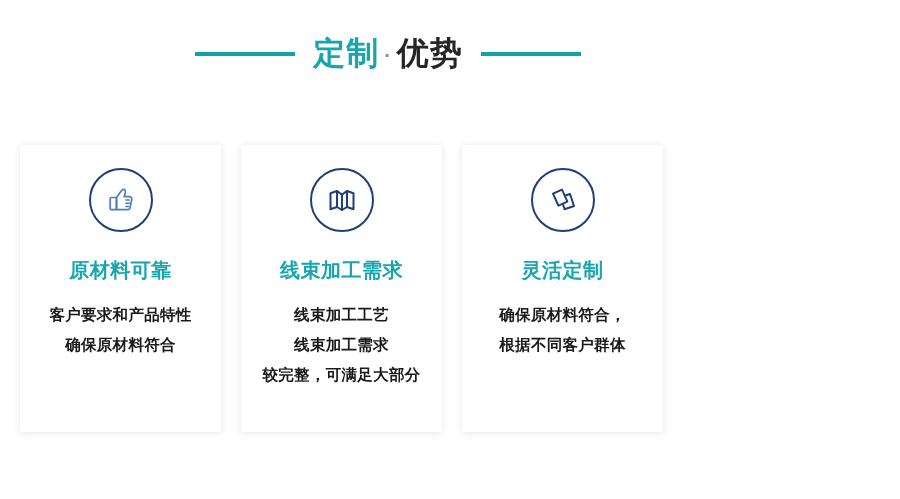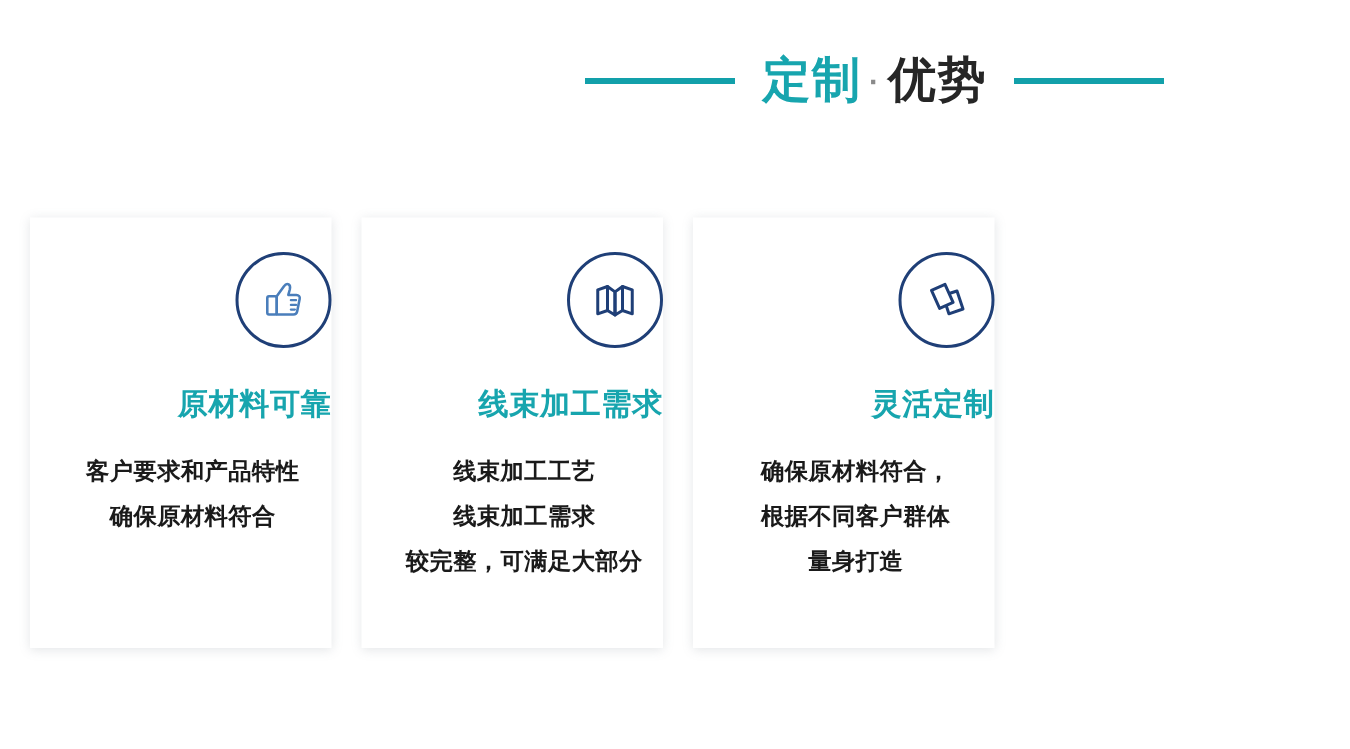--- a/index.html
+++ b/index.html
@@ -22,21 +22,21 @@
 
   
   .section-head {
     position: absolute;
     left: 0;
     top: 26px;
     width: 776px;
     height: 56px;
     display: flex;
     align-items: center;
-    justify-content: flex-end;
+    justify-content: center;
     gap: 0px;
   }
   .rule {
     width: 100px;
     height: 4px;
     background: #12A0AA;
     flex: 0 0 auto;
   }
   .rule-left  { margin-right: 18px; }
   .rule-right { margin-left: 18px; }
@@ -68,21 +68,21 @@
     gap: 20px;
   }
   .card {
     width: 201px;
     height: 287px;
     background: #ffffff;
     box-shadow: 0 1px 7px rgba(120,128,140,0.20);
     box-sizing: border-box;
     display: flex;
     flex-direction: column;
-    align-items: flex-end;
+    align-items: center;
     padding-top: 23px;
   }
 
   .icon-circle {
     width: 64px;
     height: 64px;
     border-radius: 50%;
     border: 2px solid #1F3F77;
     box-sizing: border-box;
     display: flex;
@@ -165,18 +165,17 @@
       <div class="icon-circle">
         <svg width="34" height="34" viewBox="0 0 34 34" fill="none">
           <path d="M14.6 14.0 L24.0 11.0 L28.0 23.0 L18.6 26.2 Z" stroke="#1F3F77" stroke-width="2" stroke-linejoin="round" fill="none"></path>
           <path d="M7.0 10.6 L16.0 6.6 L21.4 18.6 L12.4 22.6 Z" stroke="#1F3F77" stroke-width="2" stroke-linejoin="round" fill="#ffffff"></path>
         </svg>
       </div>
       <div class="card-title">灵活定制</div>
       <div class="card-desc">
         <div>确保原材料符合，</div>
         <div>根据不同客户群体</div>
-        <div>量身打造</div>
       </div>
     </div>
 
   </div>
 </div>
 
 </body></html>

